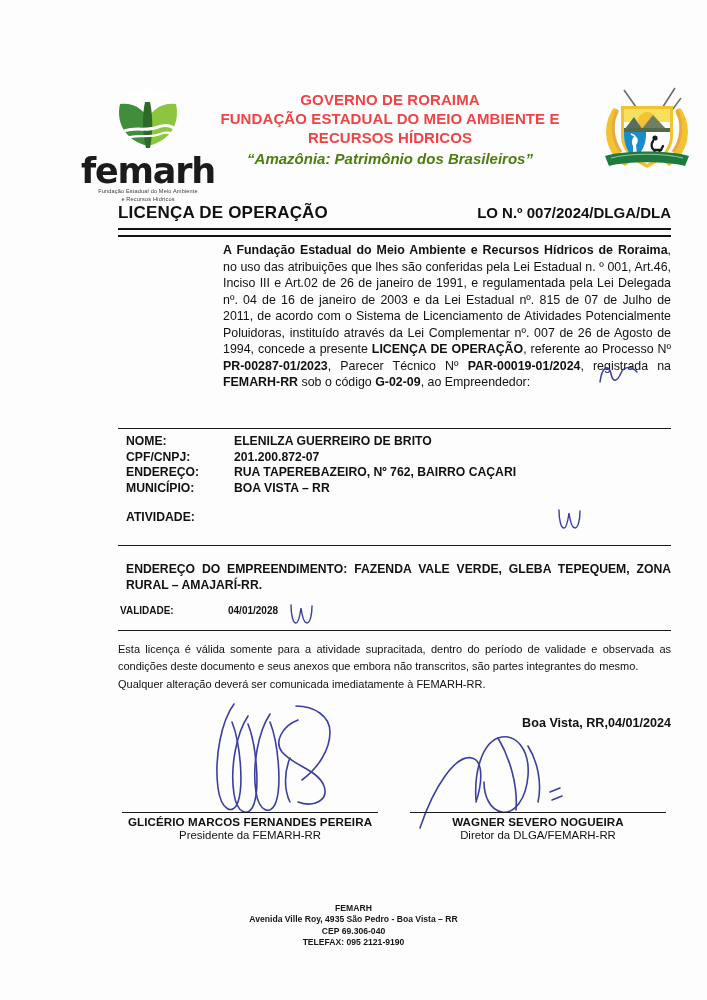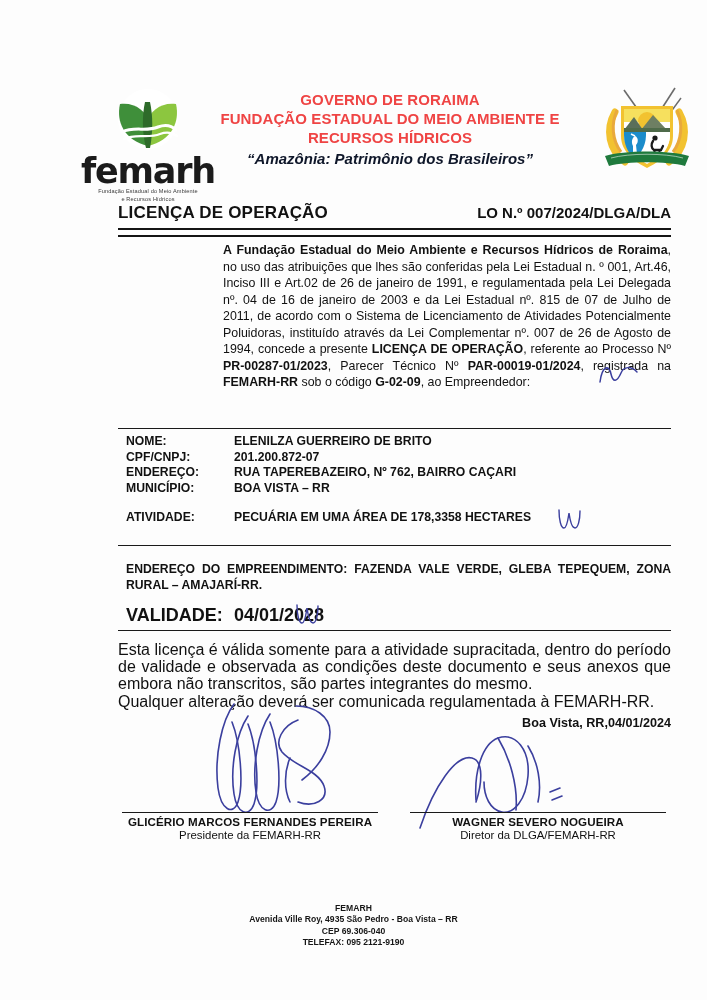--- a/index.html
+++ b/index.html
@@ -71,21 +71,21 @@
     line-height: 19px;
     color: #ef4444;
     letter-spacing: 0.1px;
   }
   .motto {
     font-family: "Liberation Sans", sans-serif;
     font-weight: bold;
     font-style: italic;
     font-size: 15px;
     line-height: 21px;
-    color: #0f172a;
+    color: #4d7c0f;
     margin-top: 1px;
   }
 
   .brasao {
     position: absolute;
     right: 10px; top: 6px;
     width: 100px; height: 100px;
   }
 
   
@@ -162,33 +162,33 @@
     position: absolute;
     left: 126px; top: 562px;
     width: 545px;
     font-size: 12.2px;
     font-weight: bold;
     line-height: 15.6px;
     text-align: justify;
   }
   .validity {
     position: absolute;
-    left: 126px; top: 605px;
-    font-size: 18px;
+    left: 120px; top: 605px;
+    font-size: 10px;
     font-weight: bold;
     display: flex;
   }
   .validity .field-label { width: 108px; flex: 0 0 108px; }
 
   
   .closing {
     position: absolute;
     left: 118px; top: 641px;
     width: 553px;
-    font-size: 16px;
+    font-size: 11px;
     line-height: 17px;
     text-align: justify;
   }
   .closing p { margin: 0; }
   .closing .second { text-align: left; margin-top: 1px; }
 
   .place-date {
     position: absolute;
     left: 118px; top: 716px;
     width: 553px;
@@ -338,21 +338,20 @@
       <div class="field-value">RUA TAPEREBAZEIRO, Nº 762, BAIRRO CAÇARI</div>
     </div>
     <div class="field-row">
       <div class="field-label">MUNICÍPIO:</div>
       <div class="field-value">BOA VISTA – RR</div>
     </div>
   </div>
 
   <div class="activity">
     <div class="field-label">ATIVIDADE:</div>
-    <div class="field-value">PECUÁRIA EM UMA ÁREA DE 178,3358 HECTARES</div>
     <svg class="ink" style="left:429px; top:-4px;" width="30" height="26" aria-hidden="true">
       <path d="M4 4 C4 14 6 22 9 22 C12 22 13 13 14 7 C15 14 17 22 20 22 C23 22 25 14 25 5" stroke="#3b3f9e" stroke-width="1.4" fill="none" stroke-linecap="round"></path>
     </svg>
   </div>
 
   <div class="rule-single" style="top:545px;"></div>
 
   <div class="empreend">ENDEREÇO DO EMPREENDIMENTO: FAZENDA VALE VERDE, GLEBA TEPEQUEM, ZONA RURAL – AMAJARÍ-RR.</div>
 
   <div class="validity">
@@ -360,21 +359,21 @@
     <div class="field-value">04/01/2028</div>
     <svg class="ink" style="left:167px; top:-4px;" width="30" height="26" aria-hidden="true">
       <path d="M4 4 C4 14 6 22 9 22 C12 22 13 13 14 7 C15 14 17 22 20 22 C23 22 25 14 25 5" stroke="#3b3f9e" stroke-width="1.4" fill="none" stroke-linecap="round"></path>
     </svg>
   </div>
 
   <div class="rule-single" style="top:630px;"></div>
 
   <div class="closing">
     <p>Esta licença é válida somente para a atividade supracitada, dentro do período de validade e observada as condições deste documento e seus anexos que embora não transcritos, são partes integrantes do mesmo.</p>
-    <p class="second">Qualquer alteração deverá ser comunicada regulamentada à FEMARH-RR.</p>
+    <p class="second">Qualquer alteração deverá ser comunicada imediatamente à FEMARH-RR.</p>
   </div>
 
   <div class="place-date">Boa Vista, RR,04/01/2024</div>
 
   <div class="sig-area">
 
     <svg class="ink" style="left:68px; top:-32px;" width="190" height="132" aria-hidden="true">
       <g stroke="#3b3f9e" fill="none" stroke-width="1.6" stroke-linecap="round">
         <path d="M56 6 C44 22 36 58 40 90 C43 112 55 118 60 104 C66 86 62 44 54 24"></path>
         <path d="M70 18 C58 36 52 70 56 96 C59 116 71 120 76 106 C82 88 78 46 70 26"></path>

